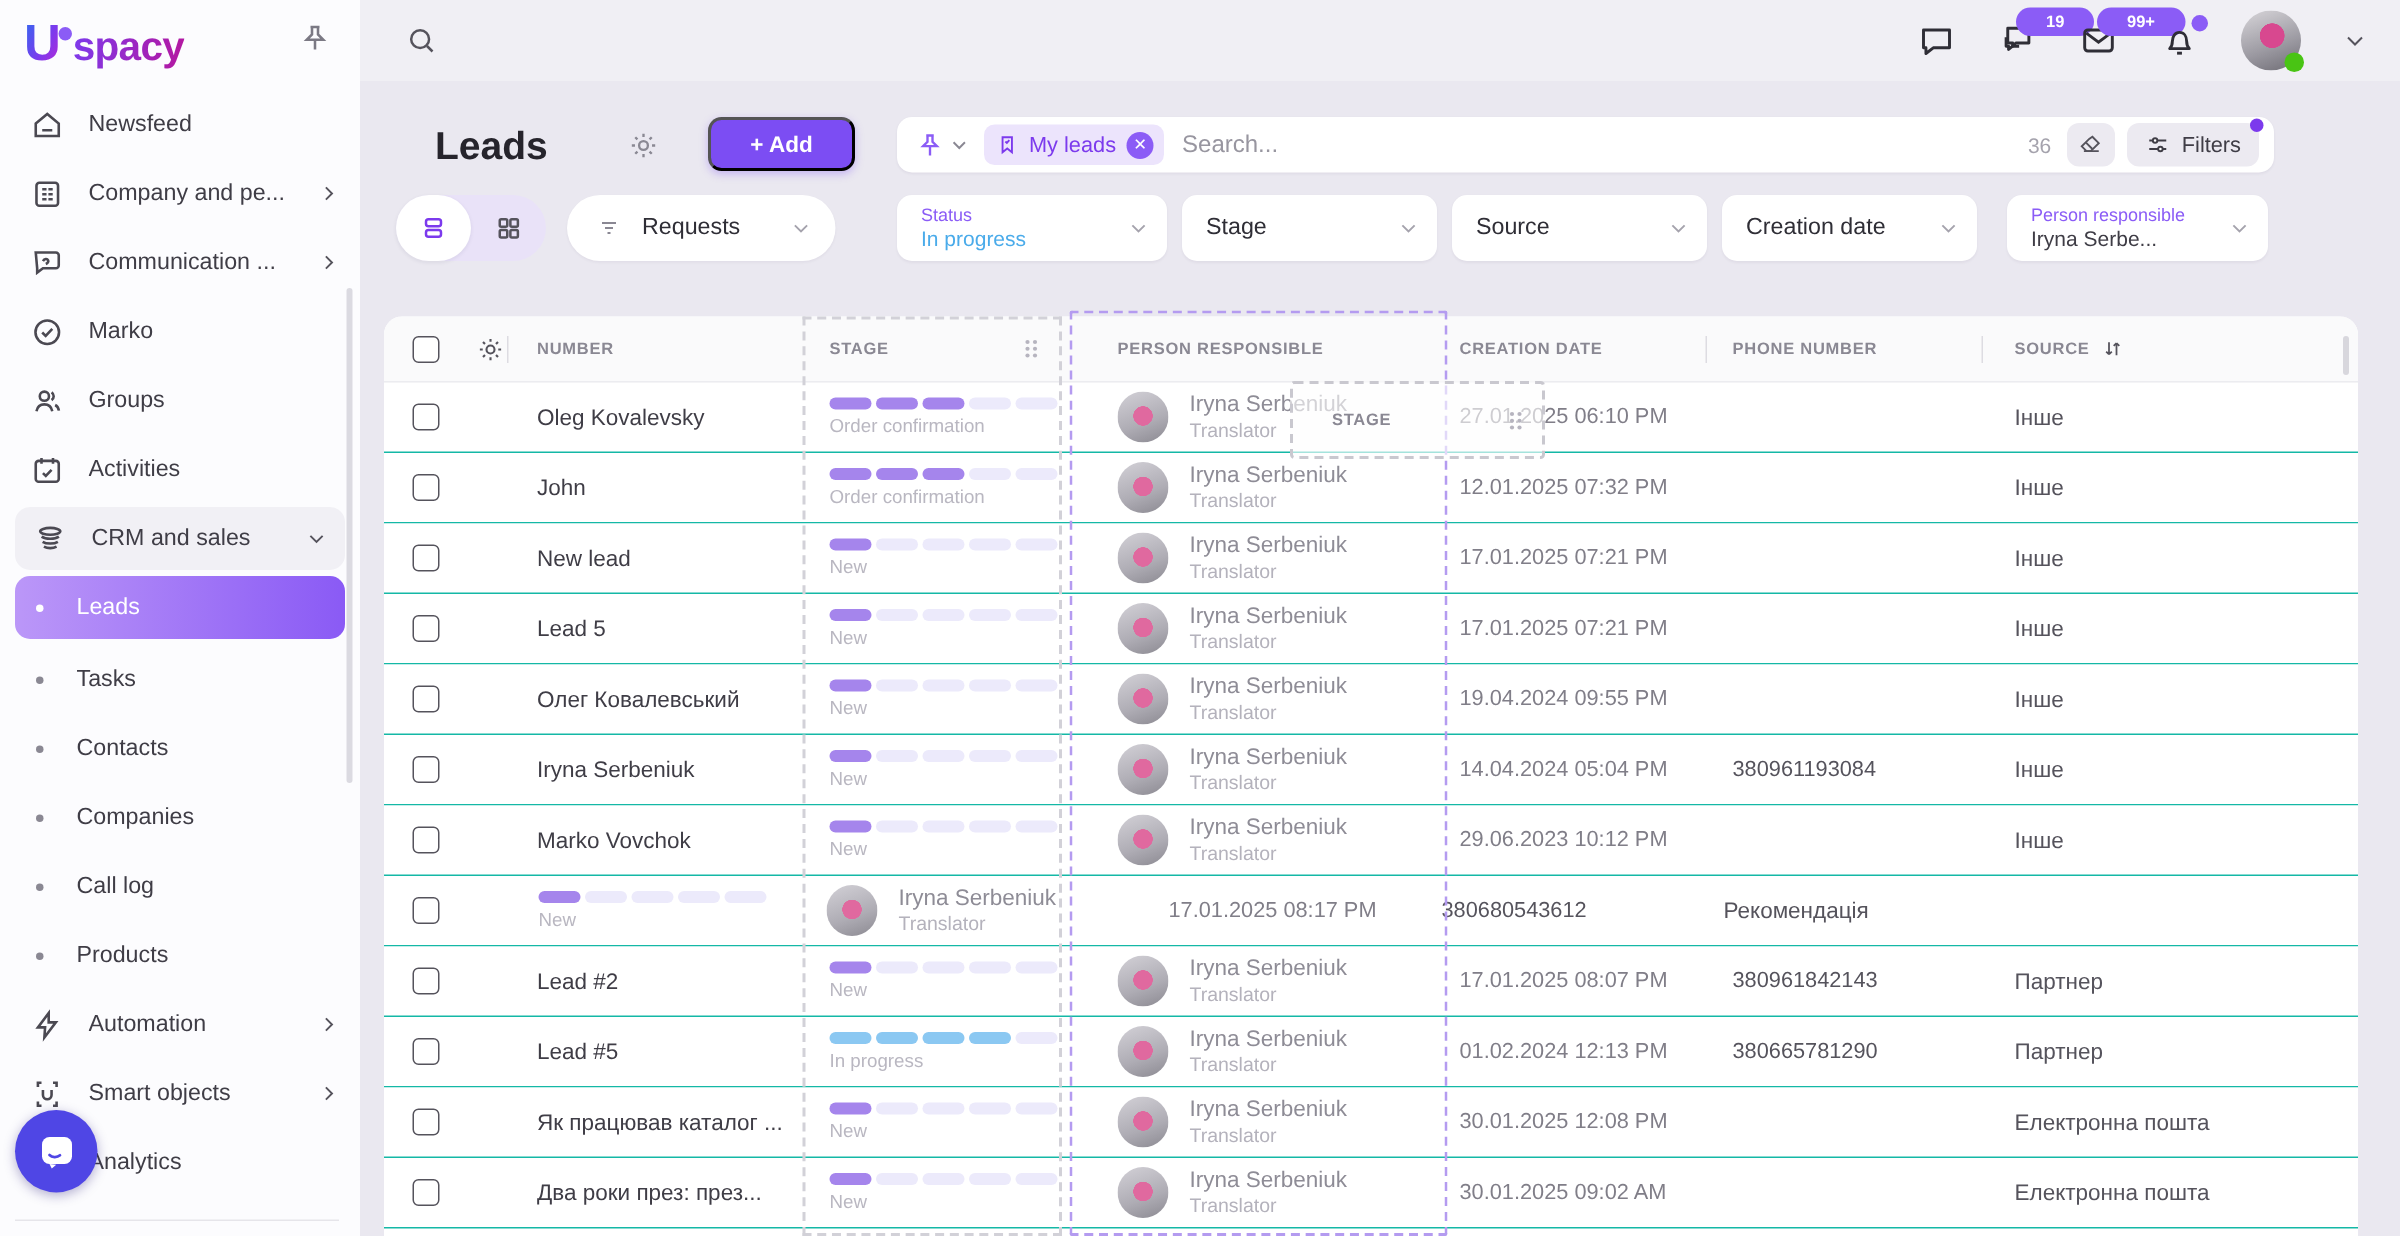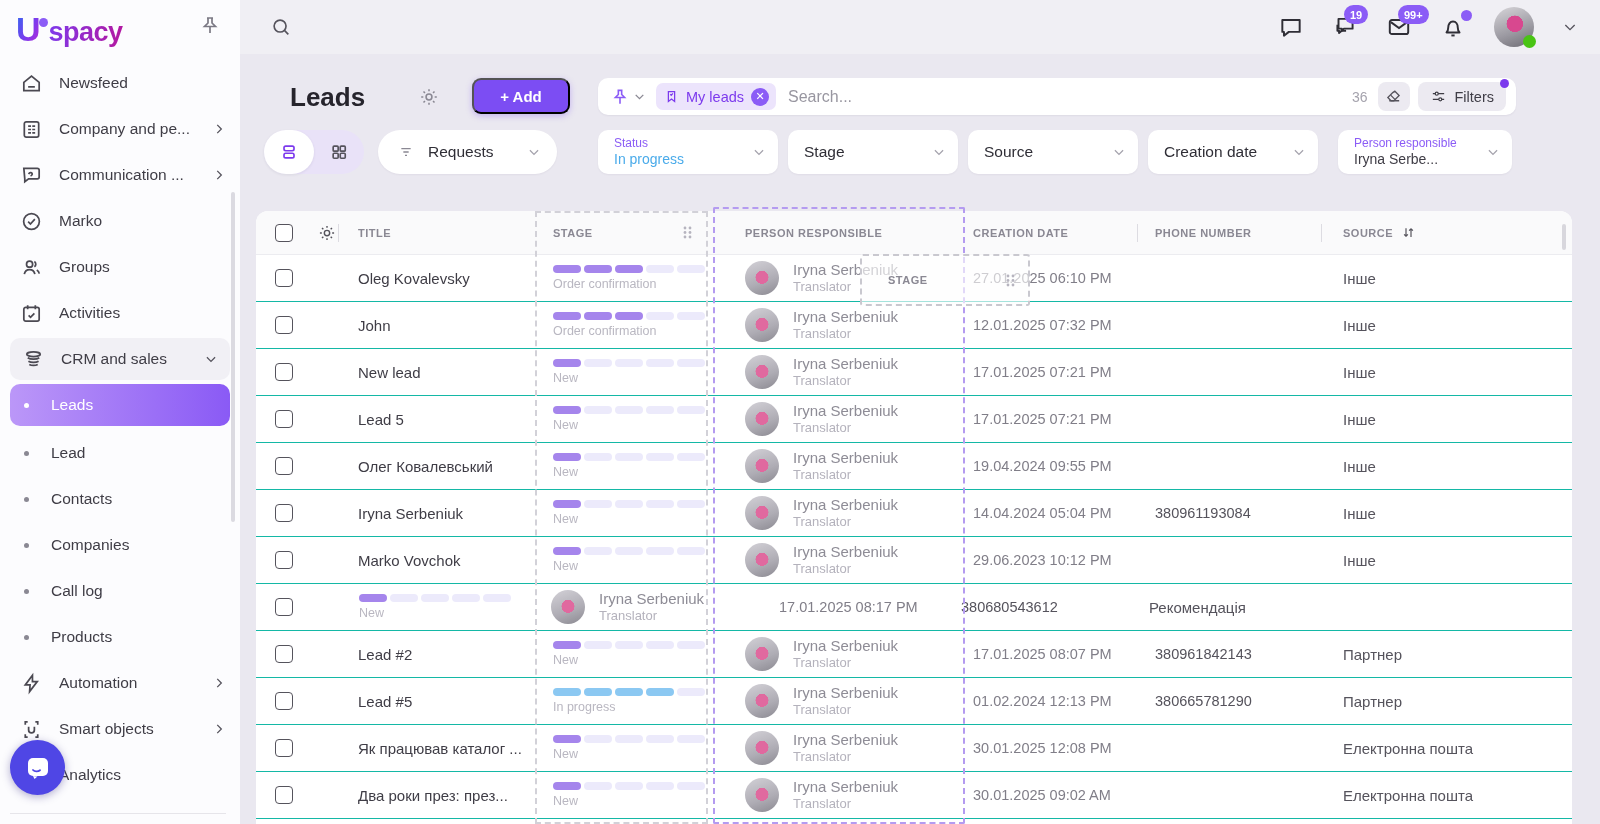--- a/index.html
+++ b/index.html
@@ -26,21 +26,21 @@
   .nav-active { background:linear-gradient(90deg,#bb97f8 0%,#8a5af5 100%); color:#ffffff; margin:4px 10px; border-radius:10px; height:42px; padding-left:14px; }
   .nav-active .bullet { background:#ffffff; }
   .side-divider { position:absolute; left:10px; right:14px; bottom:10px; height:1px; background:#e6e5ea; }
   .launcher { position:absolute; left:10px; top:740px; width:55px; height:55px; border-radius:50%; background:#4f46e5; z-index:40; cursor:pointer; display:flex; align-items:center; justify-content:center; box-shadow:0 2px 8px rgba(40,30,120,.35); }
 
   
   .topbar { position:absolute; left:240px; top:0; width:1360px; height:54px; background:#f0eff4; z-index:10; }
   .tb-search { position:absolute; left:30px; top:16px; width:22px; height:22px; color:#55535c; cursor:pointer; }
   .tb-right { position:absolute; right:22px; top:0; height:54px; display:flex; align-items:center; gap:28px; }
   .tb-ic { position:relative; width:26px; height:26px; color:#2f2e36; cursor:pointer; }
-  .badge { position:absolute; top:-9px; left:12px; min-width:20px; height:19px; padding:0 6px; background:#8b5cf6; border-radius:10px; color:#fff; font-size:11px; font-weight:700; display:flex; align-items:center; justify-content:center; }
+  .badge { position:absolute; top:-9px; left:12px; min-width:20px; height:19px; padding:0 20px; background:#8b5cf6; border-radius:10px; color:#fff; font-size:11px; font-weight:700; display:flex; align-items:center; justify-content:center; }
   .dot-badge { position:absolute; top:-4px; right:-6px; width:11px; height:11px; border-radius:50%; background:#8b5cf6; }
   .tb-avatar { position:relative; width:40px; height:40px; border-radius:50%; cursor:pointer;
     background: radial-gradient(circle at 52% 42%, #d8488f 0 26%, rgba(0,0,0,0) 27%), linear-gradient(160deg,#d8d6da 0%,#9b99a1 60%,#6e6c74 100%); }
   .tb-avatar .online { position:absolute; right:-2px; bottom:-1px; width:13px; height:13px; border-radius:50%; background:#49c414; }
   .tb-caret { width:16px; height:16px; color:#55535c; cursor:pointer; }
 
   
   .main { position:absolute; left:240px; top:54px; width:1360px; height:770px; background:#eae8f0; z-index:5; }
   .page-title { position:absolute; left:50px; top:28px; font-size:26px; font-weight:600; color:#26242c; }
   .title-gear { position:absolute; left:178px; top:32px; width:22px; height:22px; color:#8a8893; cursor:pointer; }
@@ -214,21 +214,21 @@
             <path d="M5 9l7 7 7-7"></path>
           </svg>
         </span>
     </div>
     <div class="nav-item nav-sub nav-active">
       <span class="bullet"></span>
       <span class="nlabel">Leads</span>
     </div>
     <div class="nav-item nav-sub">
       <span class="bullet"></span>
-      <span class="nlabel">Lead</span>
+      <span class="nlabel">Tasks</span>
     </div>
     <div class="nav-item nav-sub">
       <span class="bullet"></span>
       <span class="nlabel">Contacts</span>
     </div>
     <div class="nav-item nav-sub">
       <span class="bullet"></span>
       <span class="nlabel">Companies</span>
     </div>
     <div class="nav-item nav-sub">
@@ -462,21 +462,21 @@
         <span class="checkbox" style="margin-left:19px;"></span>
         <span class="th-gear">
           <svg viewBox="0 0 24 24" fill="none" stroke="currentColor" stroke-width="1.7">
               <circle cx="12" cy="12" r="3.2"></circle>
               <path d="M12 3.5v2.3M12 18.2v2.3M3.5 12h2.3M18.2 12h2.3M6 6l1.6 1.6M16.4 16.4 18 18M18 6l-1.6 1.6M7.6 16.4 6 18"></path>
             </svg>
         </span>
       </div>
       <div class="th col-title">
           <span class="vsep" style="left:0;"></span>
-          <span>TITLE</span>
+          <span>NUMBER</span>
         </div>
       <div class="th col-stage">
           <span>STAGE</span>
         <span class="drag-dots">
             <svg width="11" height="15" viewBox="0 0 11 15" fill="currentColor">
               <circle cx="3" cy="3" r="1.4"></circle>
               <circle cx="8" cy="3" r="1.4"></circle>
               <circle cx="3" cy="7.5" r="1.4"></circle>
               <circle cx="8" cy="7.5" r="1.4"></circle>
               <circle cx="3" cy="12" r="1.4"></circle>

